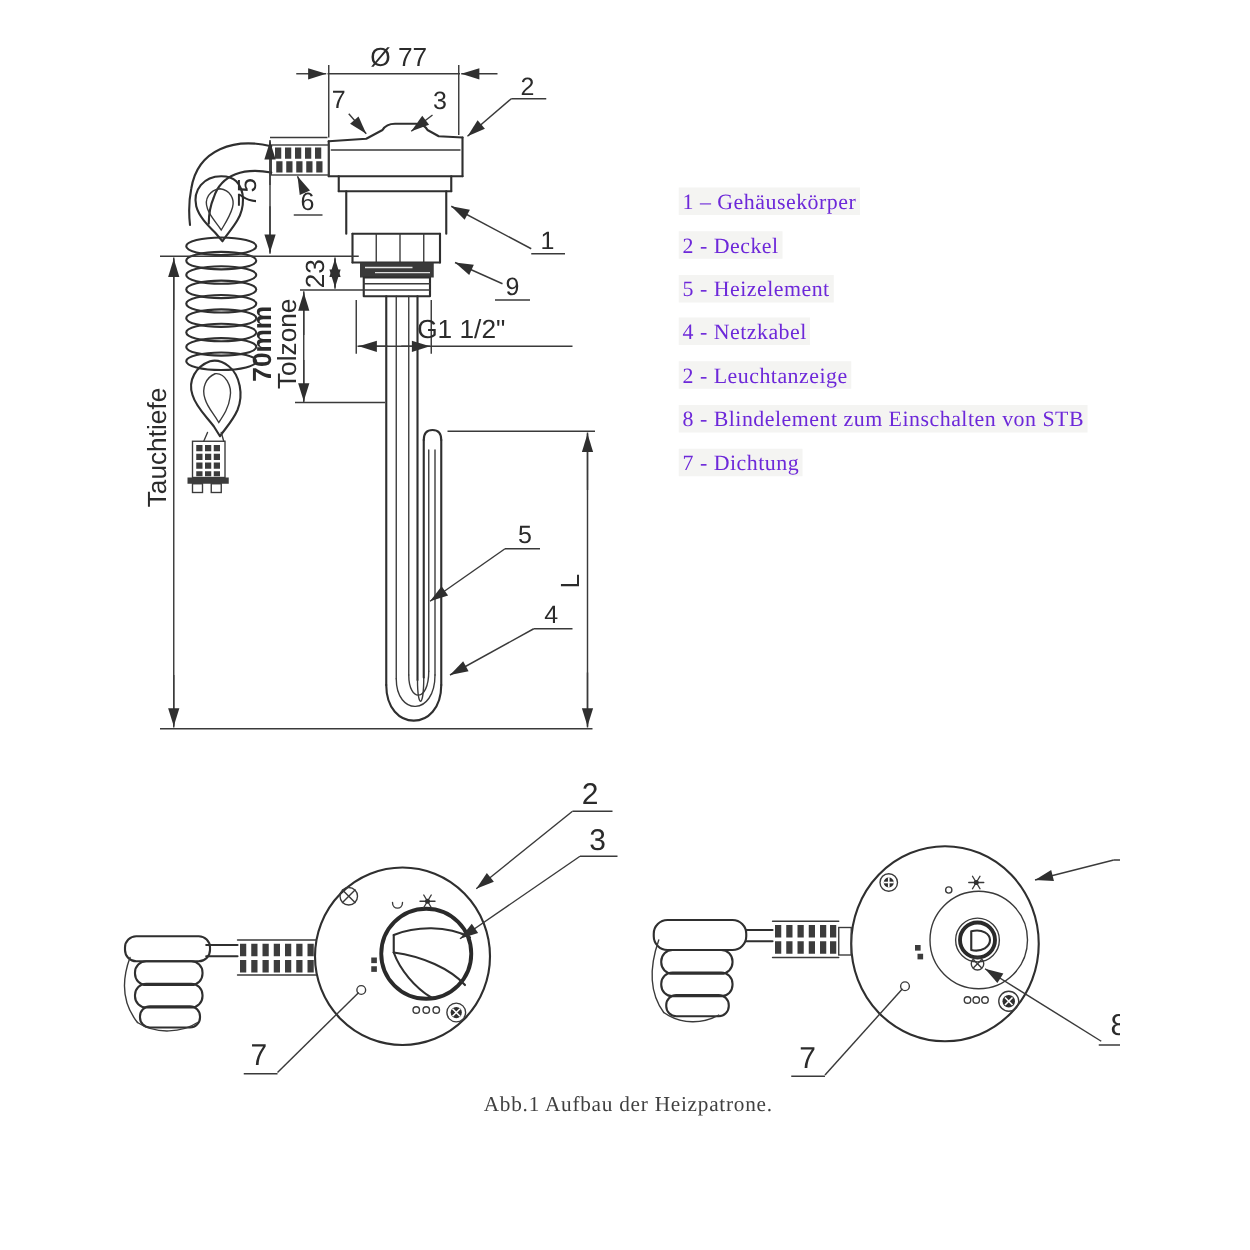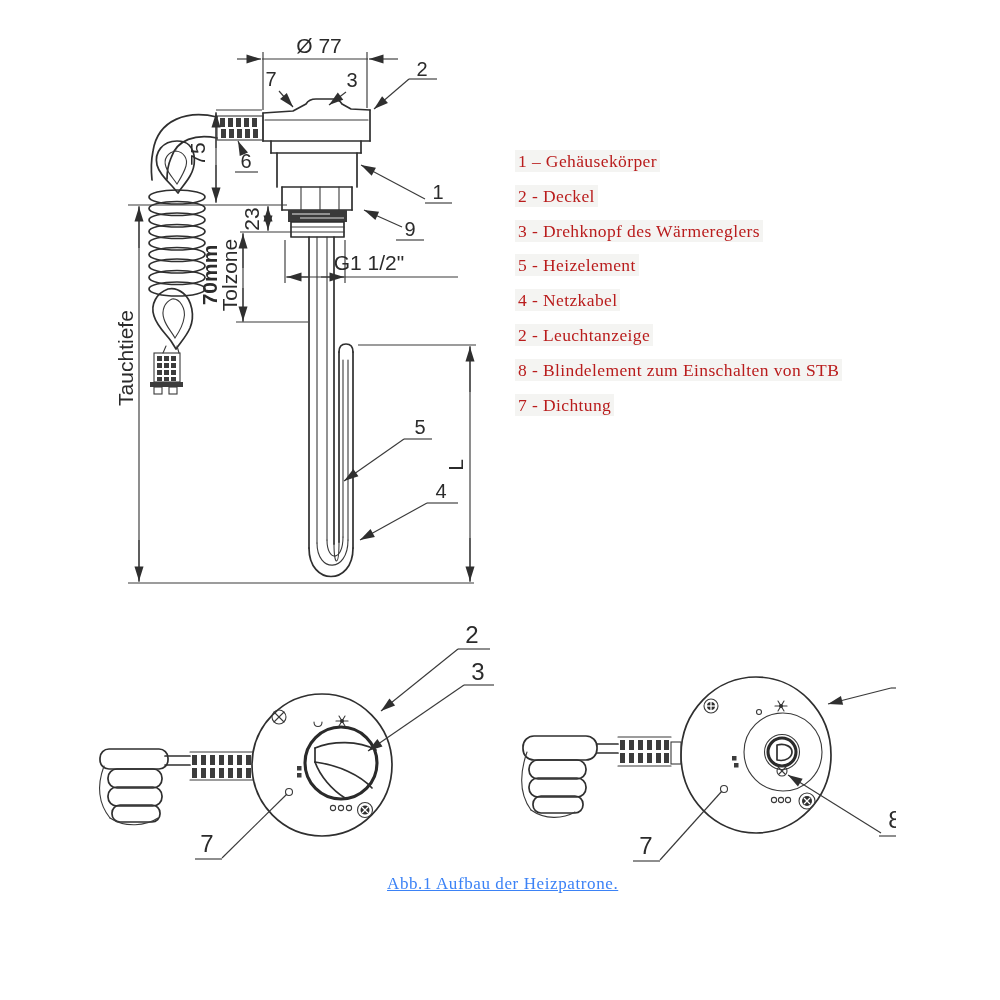--- a/index.html
+++ b/index.html
@@ -10,24 +10,24 @@
   .thin{stroke:#3a3a3a;fill:none;stroke-width:1.1;stroke-linecap:round;}
   .dim{stroke:#3a3a3a;fill:none;stroke-width:1.15;}
   .thick{stroke:#2a2a2a;fill:none;stroke-width:3.1;}
   .fillbar{fill:#3c3c3c;stroke:none;}
   .dimtxt{font-family:"Liberation Sans",sans-serif;fill:#2b2b2b;font-size:21px;
           text-anchor:middle;}
   .callout{font-family:"Liberation Sans",sans-serif;fill:#2b2b2b;font-size:20px;text-anchor:middle;}
   .callout-big{font-family:"Liberation Sans",sans-serif;fill:#2b2b2b;font-size:24px;text-anchor:middle;}
   .legend{position:absolute;left:515px;top:151px;}
   .legend-item{height:34.8px;font-family:"Liberation Serif",serif;font-size:17.5px;
-               color:#b91c1c;letter-spacing:0.4px;white-space:nowrap;}
+               color:#6d28d9;letter-spacing:0.4px;white-space:nowrap;margin-left:28px;}
   .legend-item span{background:#f4f4f2;padding:1px 3px;}
-  .caption{position:absolute;font-family:"Liberation Serif",serif;color:#3b82f6;
-           letter-spacing:0.6px;white-space:nowrap;text-decoration:underline;}
+  .caption{position:absolute;font-family:"Liberation Serif",serif;color:#404040;
+           letter-spacing:0.6px;white-space:nowrap;}
   #fig-caption{left:387px;top:874px;font-size:17px;}
   #tab-caption{left:358px;top:971px;font-size:17.5px;}
 </style>
 </head>
 <body>
 
 <div id="page">
 
 <svg width="1000" height="1000" viewBox="0 0 1000 1000">
   <defs>
@@ -398,21 +398,20 @@
     <line class="dim" x1="881" y1="833" x2="788" y2="775" marker-end="url(#arr)"></line>
     <text class="callout-big" x="646" y="854">7</text>
     <line class="dim" x1="633" y1="861" x2="660" y2="861"></line>
     <line class="dim" x1="660" y1="860" x2="722" y2="791"></line>
   </g>
 </svg>
 
   <div class="legend">
     <div class="legend-item"><span>1 – Gehäusekörper</span></div>
     <div class="legend-item"><span>2 - Deckel</span></div>
-    <div class="legend-item"><span>3 - Drehknopf des Wärmereglers</span></div>
     <div class="legend-item"><span>5 - Heizelement</span></div>
     <div class="legend-item"><span>4 - Netzkabel</span></div>
     <div class="legend-item"><span>2 - Leuchtanzeige</span></div>
     <div class="legend-item"><span>8 - Blindelement zum Einschalten von STB</span></div>
     <div class="legend-item"><span>7 - Dichtung</span></div>
   </div>
 
   <div id="fig-caption" class="caption">Abb.1 Aufbau der Heizpatrone.</div>
 
 </div>

